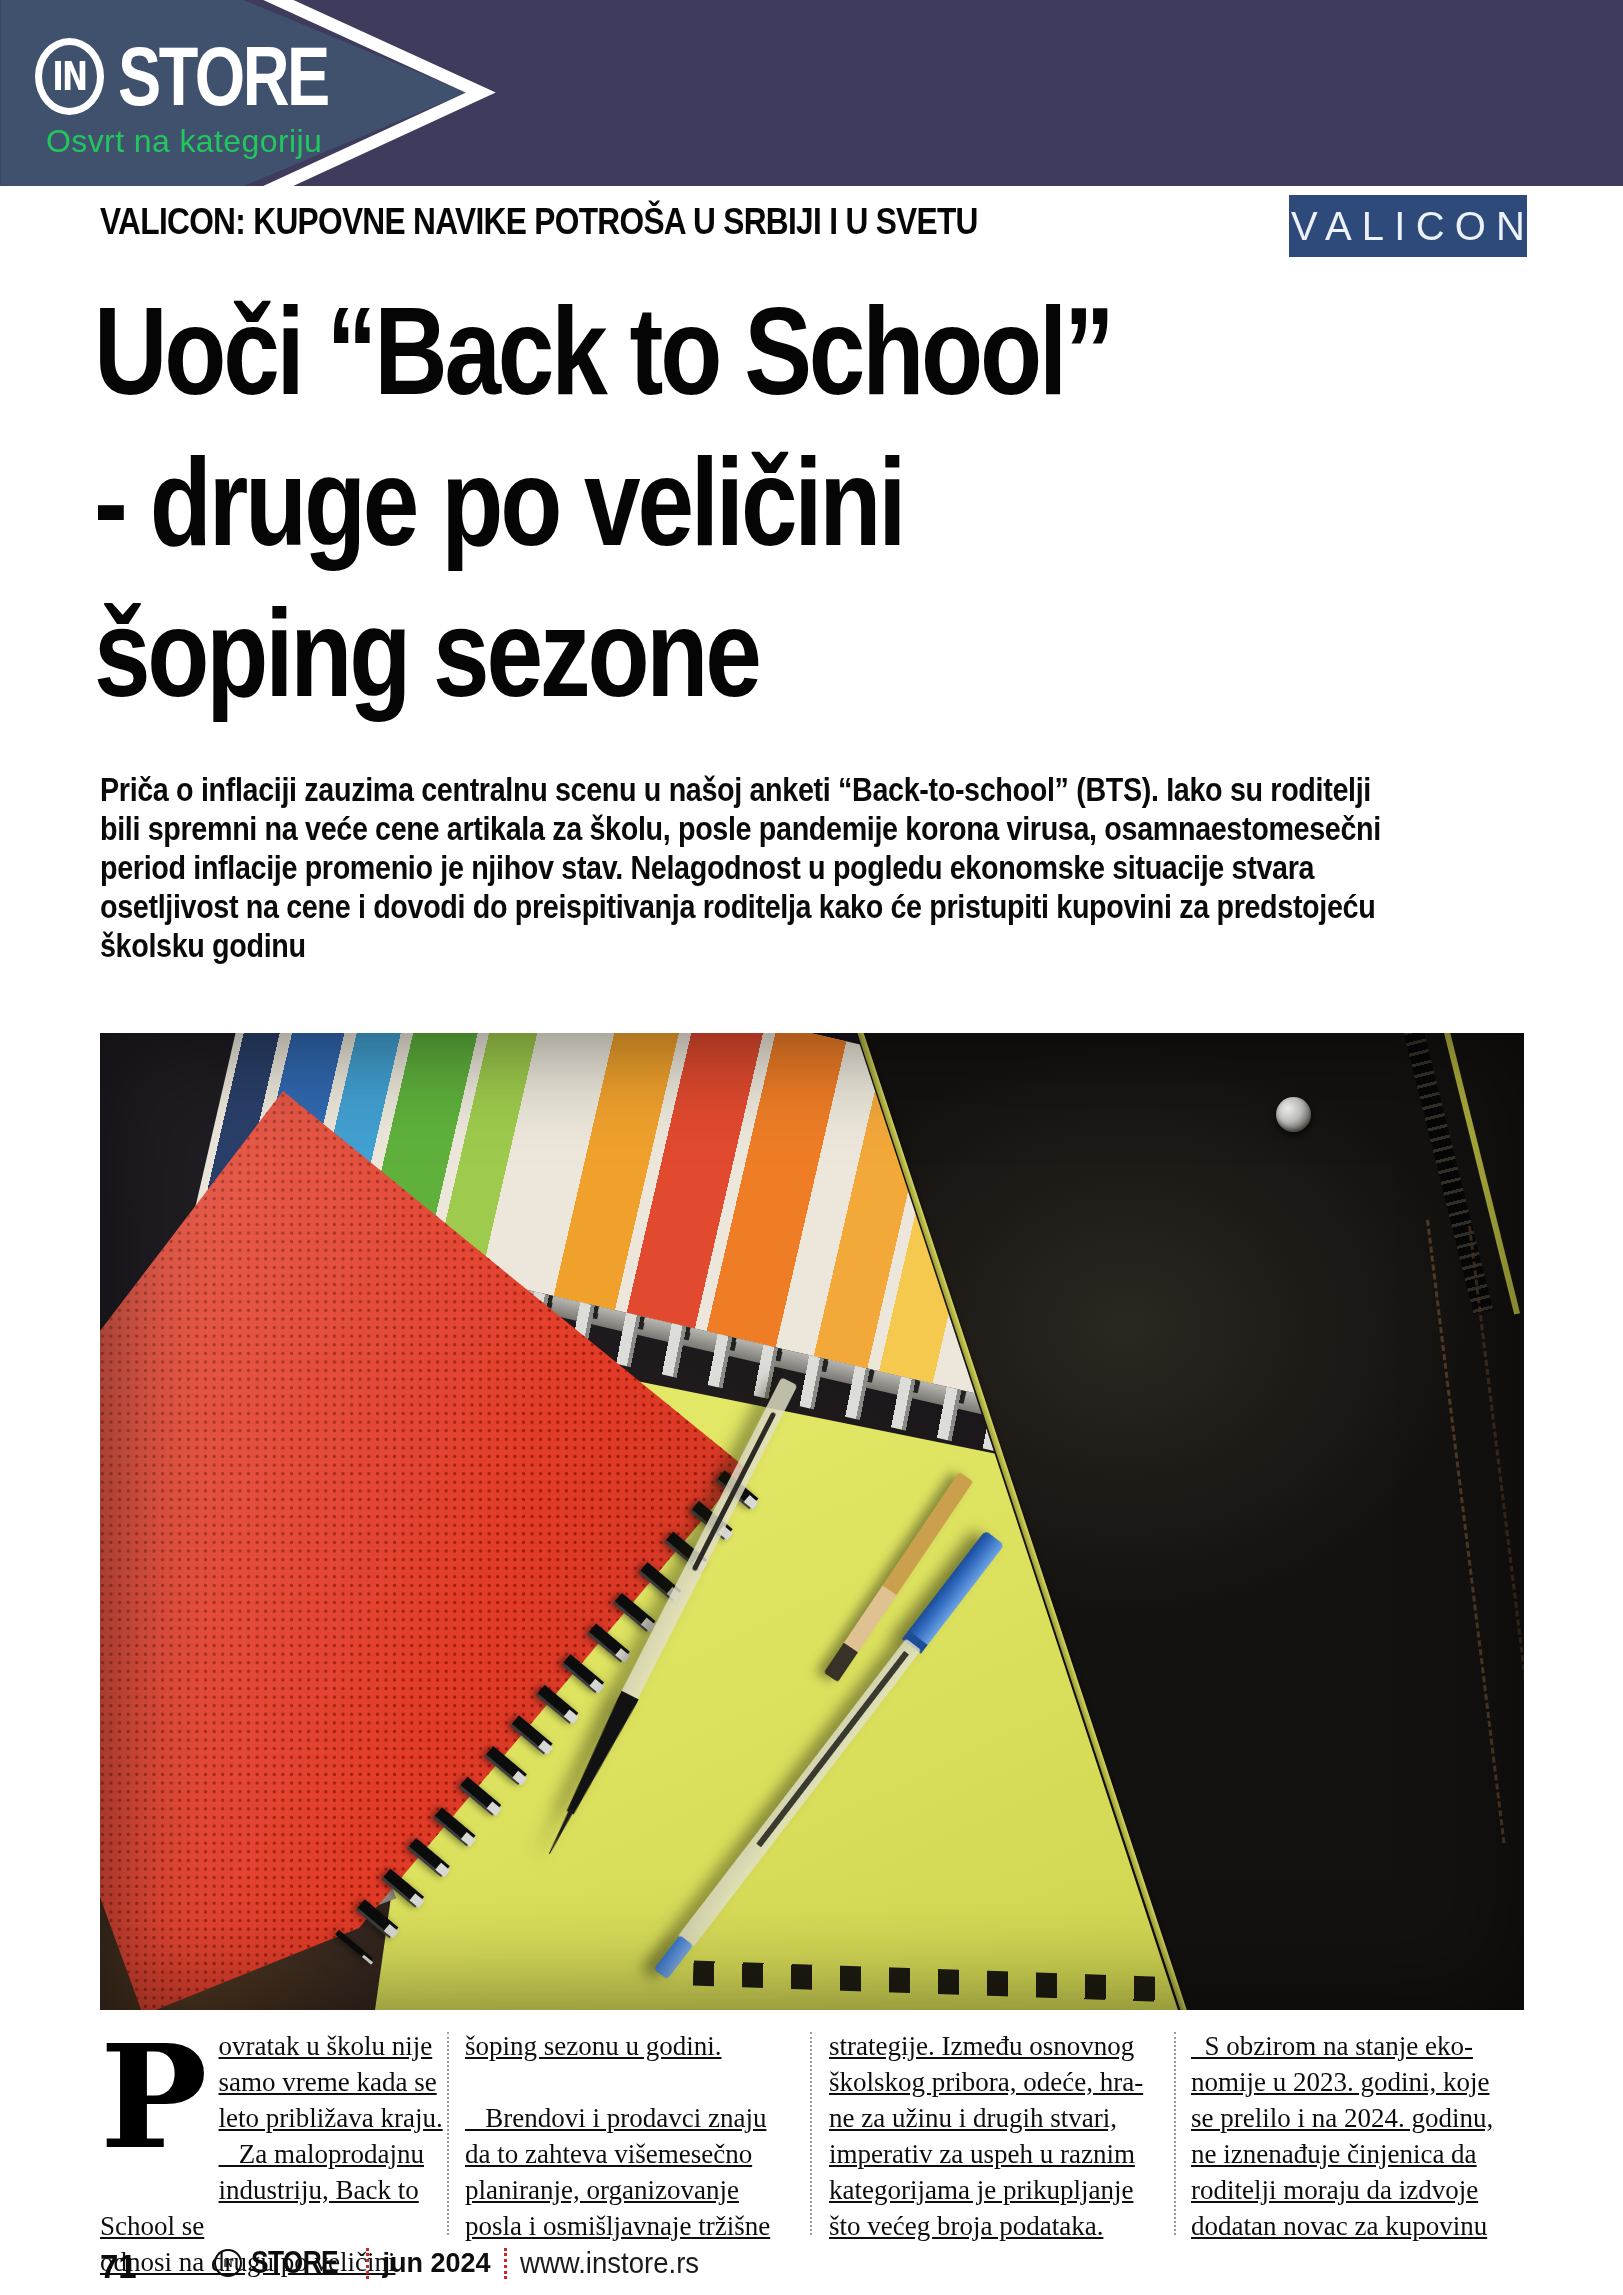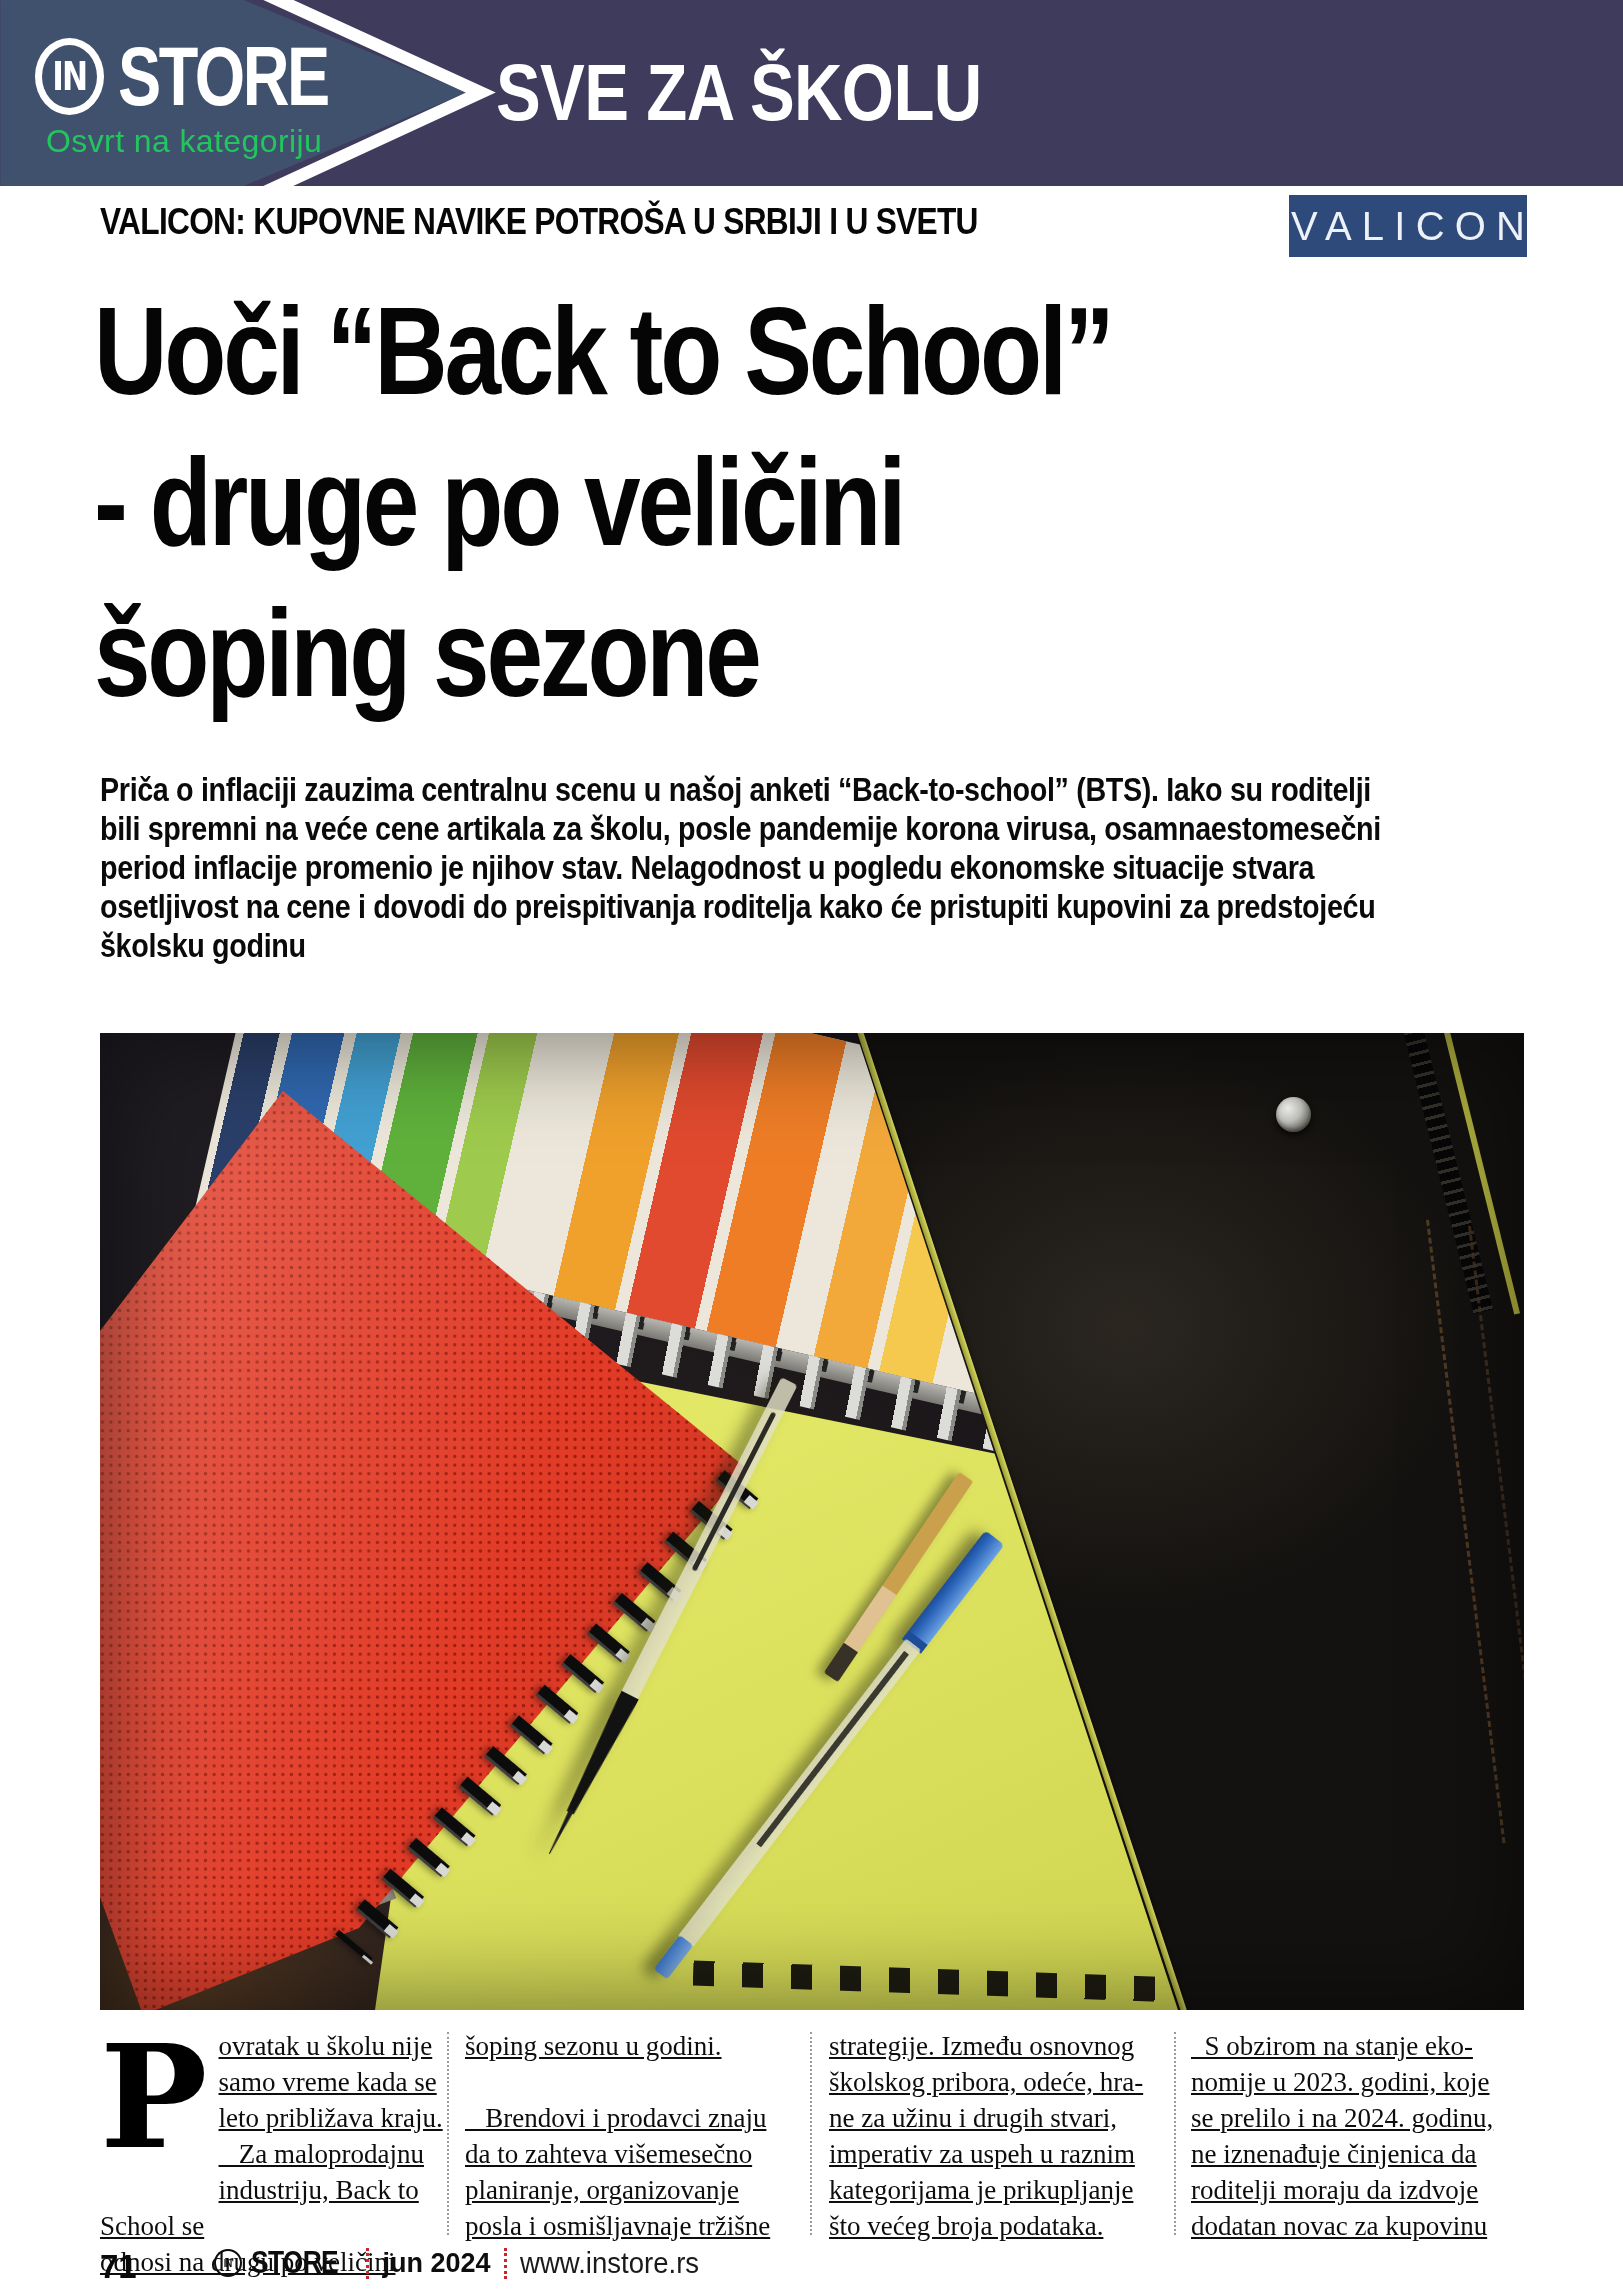--- a/index.html
+++ b/index.html
@@ -149,23 +149,20 @@
       <polygon points="0,0 310,0 594,118 310,237 0,237" fill="#40516e"></polygon>
       <polyline points="328,-12 612,118 328,249" fill="none" stroke="#ffffff" stroke-width="16"></polyline>
     </svg>
     <div class="logo">
       <div class="logo-circle">
         <span>IN</span>
       </div>
       <div class="logo-brand">STORE</div>
     </div>
     <div class="tagline">Osvrt na kategoriju</div>
-    <div class="section-title">
-      <span>SVE ZA ŠKOLU</span>
-    </div>
   </div>
 
   <div class="kicker">VALICON: KUPOVNE NAVIKE POTROŠA U SRBIJI I U SVETU</div>
   <div class="badge">
     <span>VALICON</span>
   </div>
 
   <h1 class="headline">Uoči “Back to School”
 - druge po veličini
 šoping sezone</h1>

